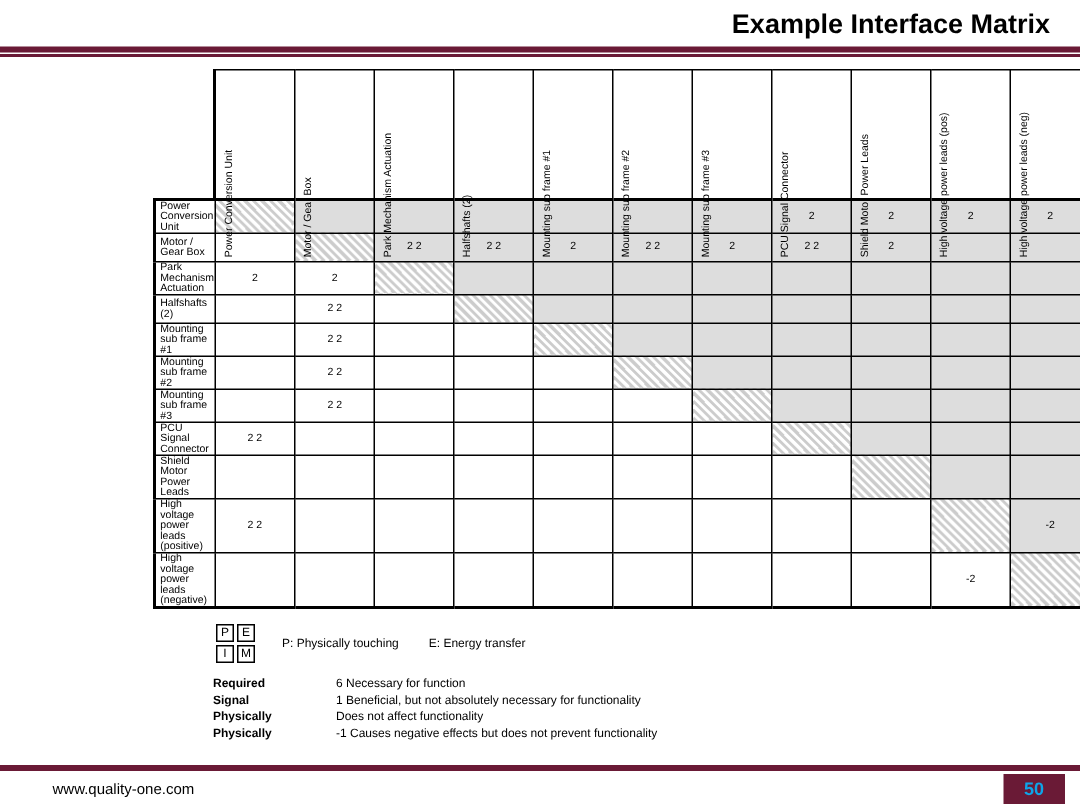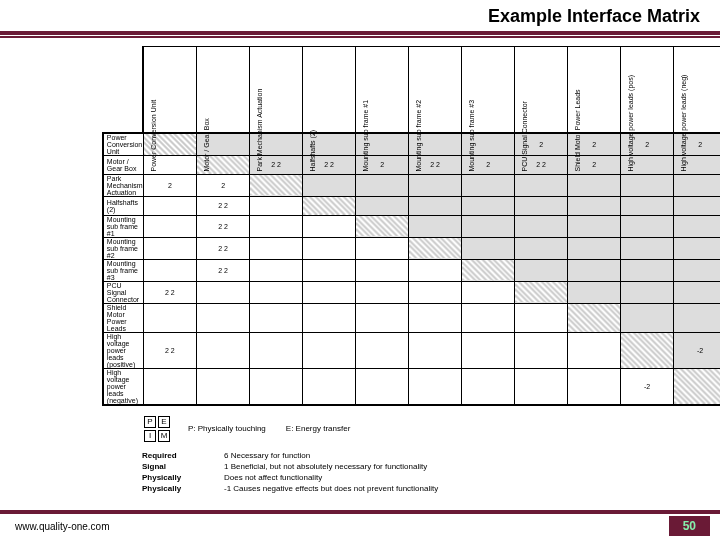--- a/index.html
+++ b/index.html
@@ -27,22 +27,22 @@
 
   .legend { margin: 6px 0 0 140px; font-size: 8px; }
   .leg-sq td { border: 1px solid #000 !important; width: 12px; height: 12px; text-align: center; }
   .defs { margin: 3px 0 0 140px; font-size: 8px; }
   .defs table td { padding: 0 10px 0 0; vertical-align: top; }
   .defs .dl { font-weight: bold; width: 80px; }
 
   .footer { position: absolute; bottom: 0; left: 0; right: 0; }
   .footer-rule { border-top: 4px solid #6a1a36; }
   .footer-row { display: flex; justify-content: space-between; align-items: center; padding: 2px 0 4px 0; }
-  .url { font-size: 10px; padding-left: 15px; color: #000; }
-  .pagenum { background: #6a1a36; color: #86efac; font-size: 12px; font-weight: bold; padding: 3px 14px; margin-right: 10px; }
+  .url { font-size: 10px; padding-left: 15px; color: #000; margin-left: 20px; }
+  .pagenum { background: #6a1a36; color: #0ea5e9; font-size: 12px; font-weight: bold; padding: 3px 14px; margin-right: 10px; }
 </style>
 </head>
 <body>
 
 <div class="title-bar">
   <h1>Example Interface Matrix</h1>
 </div>
 <div class="rule1"></div>
 <div class="rule2"></div>
 

